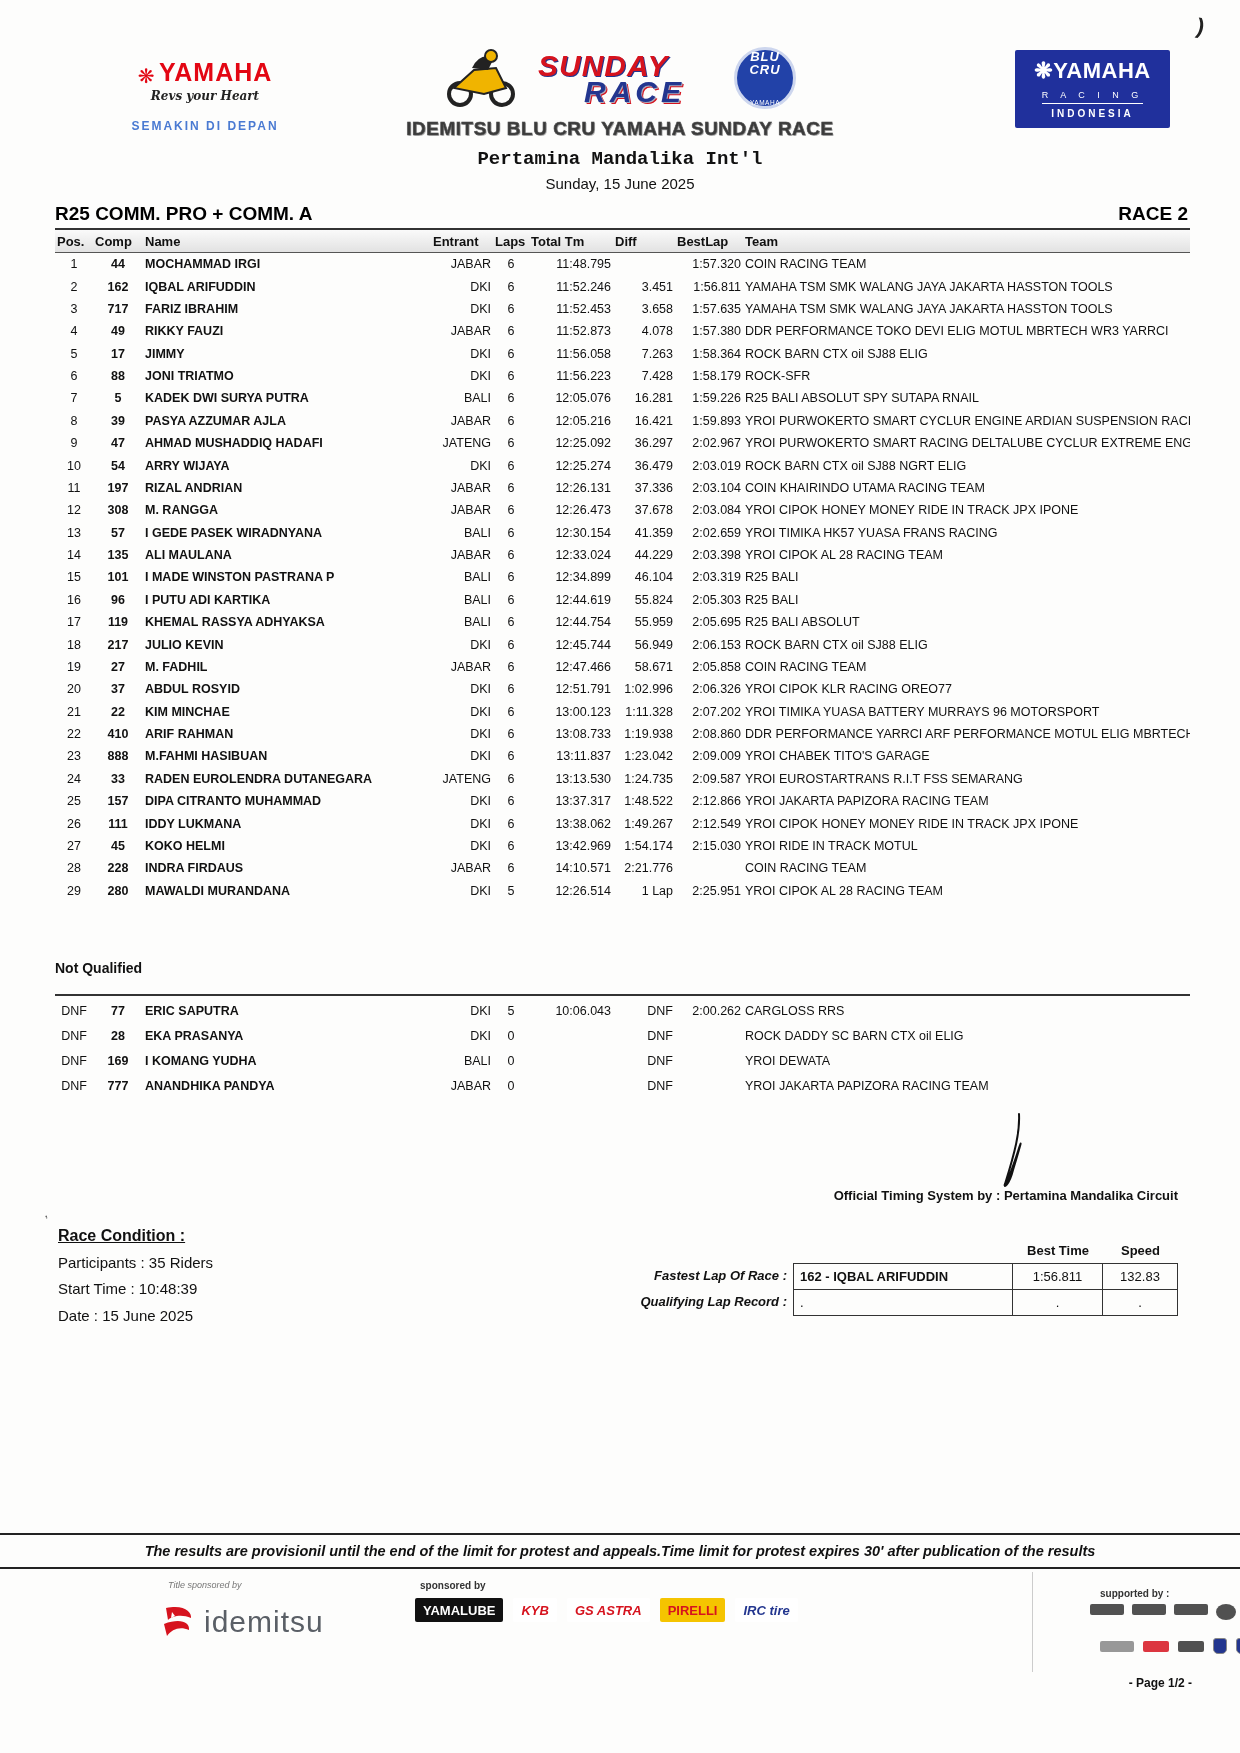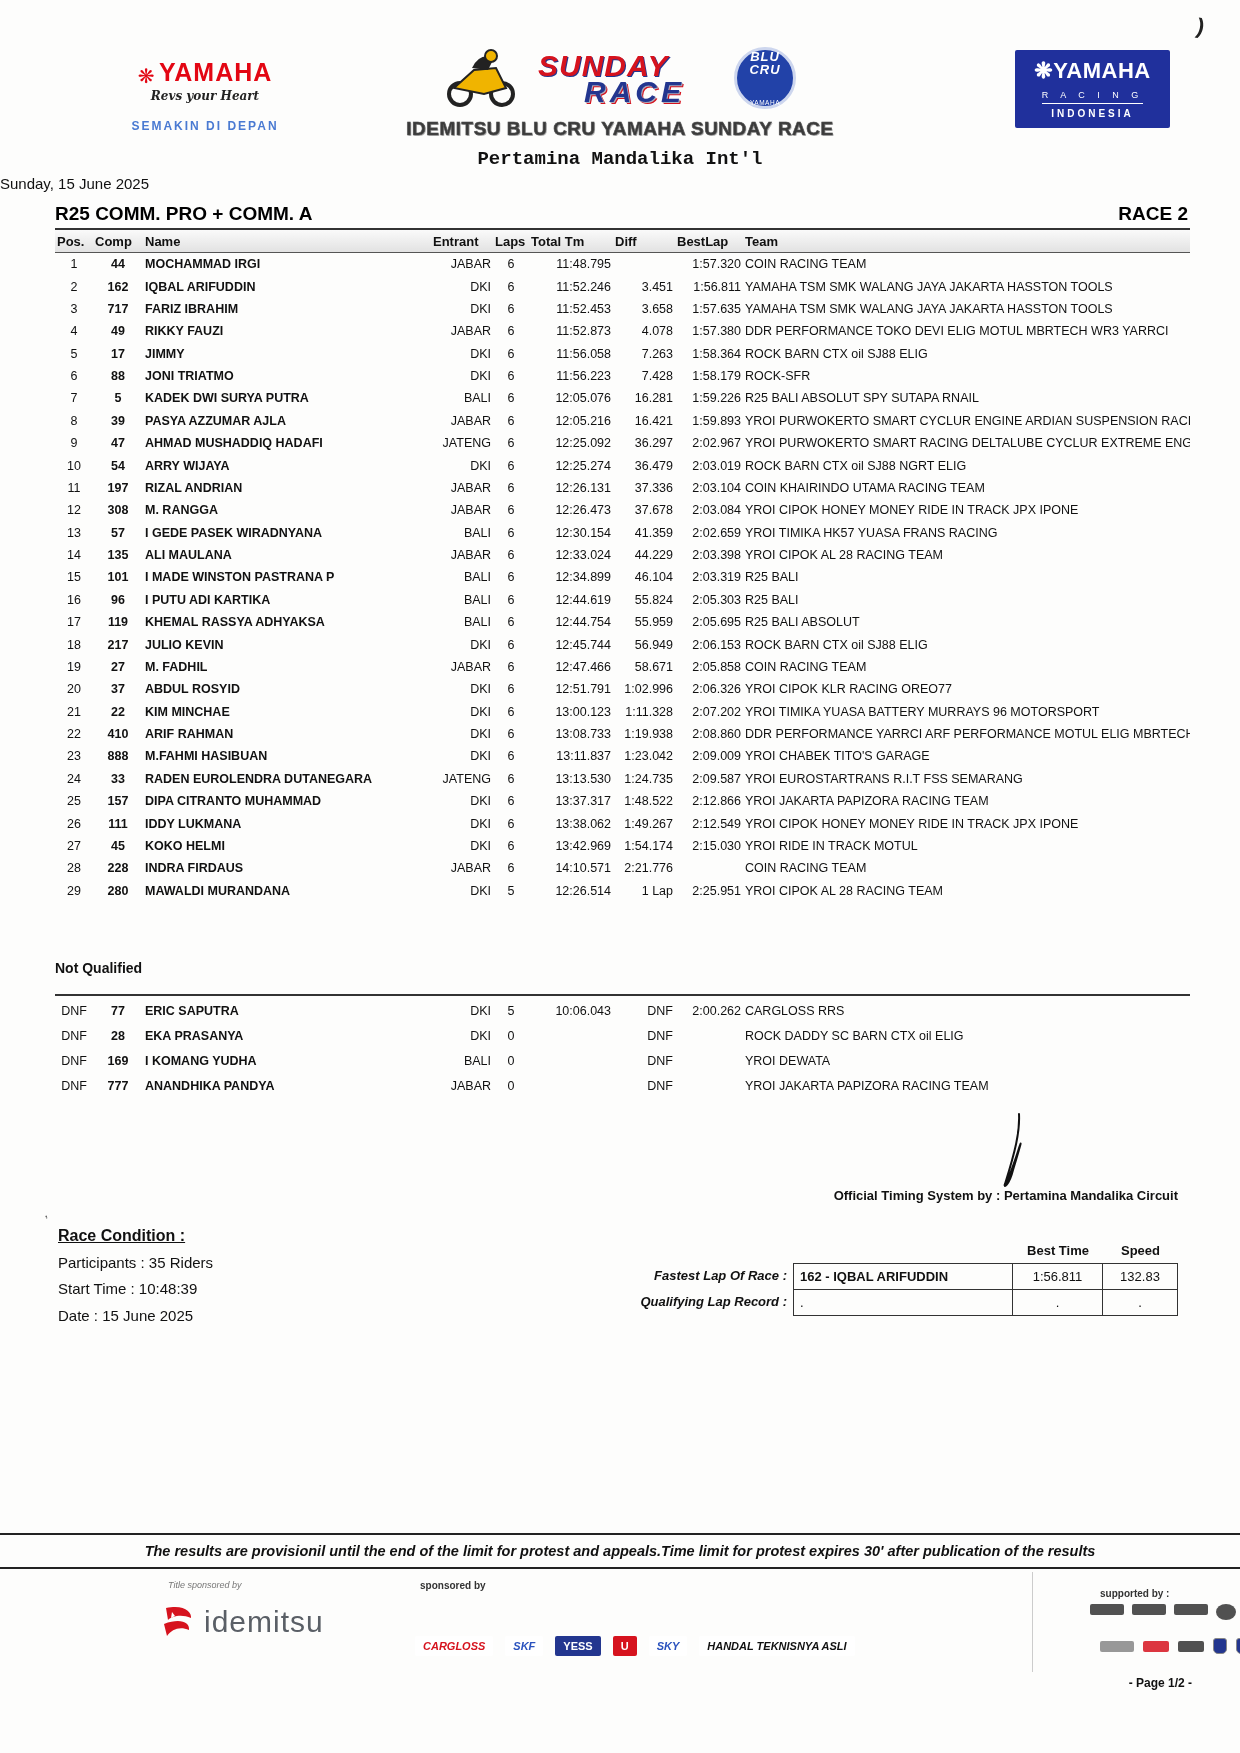--- a/index.html
+++ b/index.html
@@ -25,21 +25,21 @@
     text-shadow:1px 1px 0 #23368f,-1px -1px 0 #fff;letter-spacing:1px;}
   .sr-race{position:absolute;top:28px;left:58px;font-size:30px;font-weight:bold;font-style:italic;color:#23368f;
     text-shadow:1px 1px 0 #aab,2px 2px 0 #d6131e;letter-spacing:4px;}
   .blucru{width:62px;height:62px;border-radius:50%;background:#2242a8;border:3px solid #cdd6ee;color:#fff;
     display:flex;flex-direction:column;align-items:center;justify-content:space-between;line-height:1;}
   .blucru .b1{font-style:italic;font-weight:bold;font-size:13px;letter-spacing:1px;}
   .blucru .b2{font-size:6.5px;margin-top:6px;letter-spacing:.5px;}
   .banner{margin-top:4px;font-size:19px;font-weight:bold;letter-spacing:.5px;color:#3a3a3a;
     text-shadow:0 0 1px #888,1px 1px 0 #bbb;-webkit-text-stroke:.6px #555;}
   .venue{position:absolute;top:148px;left:0;width:100%;text-align:center;font-size:19px;font-weight:bold;font-family:Liberation Mono, monospace;}
-  .vdate{position:absolute;top:175px;left:0;width:100%;font-size:15px;}
+  .vdate{position:absolute;top:175px;left:0;width:100%;text-align:center;font-size:15px;}
 
   .hdr-right{position:absolute;top:50px;right:70px;width:155px;height:78px;background:#20309c;border-radius:2px;
     color:#fff;text-align:center;padding-top:8px;}
   .hr1{font-weight:bold;font-size:22px;letter-spacing:.5px;}
   .hr2{font-size:9px;letter-spacing:5px;margin-top:2px;border-bottom:1px solid #fff;display:inline-block;padding-bottom:3px;}
   .hr3{font-size:10px;letter-spacing:3px;margin-top:4px;font-weight:bold;}
   .pen-mark{position:absolute;top:14px;right:36px;font-size:22px;font-weight:bold;color:#222;transform:rotate(12deg);}
 
   
   .class-row{position:absolute;top:203px;left:55px;right:52px;display:flex;justify-content:space-between;}
@@ -621,27 +621,26 @@
     <div class="idemitsu" data-interactable="false">
       <svg width="40" height="40" viewBox="0 0 40 40" data-interactable="false">
         <path d="M8 6 C26 2 34 10 33 16 C24 12 14 14 10 18 Z" fill="#d6131e"></path>
         <path d="M6 22 C22 16 32 20 31 28 C22 24 14 27 9 34 Z" fill="#d6131e"></path>
         <path d="M14 10 l3 4 -4 2 z" fill="#fff"></path>
       </svg>
       <span class="idm-text" data-interactable="false">idemitsu</span>
     </div>
 
     <div class="sp-mid-label" data-interactable="false">sponsored by</div>
-    <div class="sp-row2" data-interactable="false">
-        <span class="chip sm" data-interactable="false" style="color: rgb(214, 19, 30); background: rgb(255, 255, 255); font-style: italic;">CARGLOSS</span>
-        <span class="chip sm" data-interactable="false" style="color: rgb(42, 82, 190); background: rgb(255, 255, 255); font-style: italic;">SKF</span>
-        <span class="chip sm" data-interactable="false" style="color: rgb(255, 255, 255); background: rgb(35, 54, 143);">YESS</span>
-        <span class="chip sm" data-interactable="false" style="color: rgb(255, 255, 255); background: rgb(214, 19, 30);">U</span>
-        <span class="chip sm" data-interactable="false" style="color: rgb(42, 82, 190); background: rgb(255, 255, 255); font-style: italic;">SKY</span>
-        <span class="chip sm" data-interactable="false" style="color: rgb(17, 17, 17); background: rgb(255, 255, 255); font-style: italic;">HANDAL TEKNISNYA ASLI</span>
+    <div class="sp-row1" data-interactable="false">
+        <span class="chip" data-interactable="false" style="color: rgb(255, 255, 255); background: rgb(17, 17, 17);">YAMALUBE</span>
+        <span class="chip" data-interactable="false" style="color: rgb(214, 19, 30); background: rgb(255, 255, 255); font-style: italic;">KYB</span>
+        <span class="chip" data-interactable="false" style="color: rgb(214, 19, 30); background: rgb(255, 255, 255); font-style: italic;">GS ASTRA</span>
+        <span class="chip" data-interactable="false" style="color: rgb(214, 19, 30); background: rgb(245, 196, 0);">PIRELLI</span>
+        <span class="chip" data-interactable="false" style="color: rgb(35, 54, 143); background: rgb(255, 255, 255); font-style: italic;">IRC tire</span>
       </div>
 
     <div class="divider" data-interactable="false"></div>
 
     <div class="sup-label" data-interactable="false">supported by :</div>
     <div class="sup-row1" data-interactable="false">
       <span class="blob" data-interactable="false"></span>
       <span class="blob" data-interactable="false"></span>
       <span class="blob" data-interactable="false"></span>
       <span class="blob" style="width:20px;border-radius:50%;height:16px;" data-interactable="false"></span>

